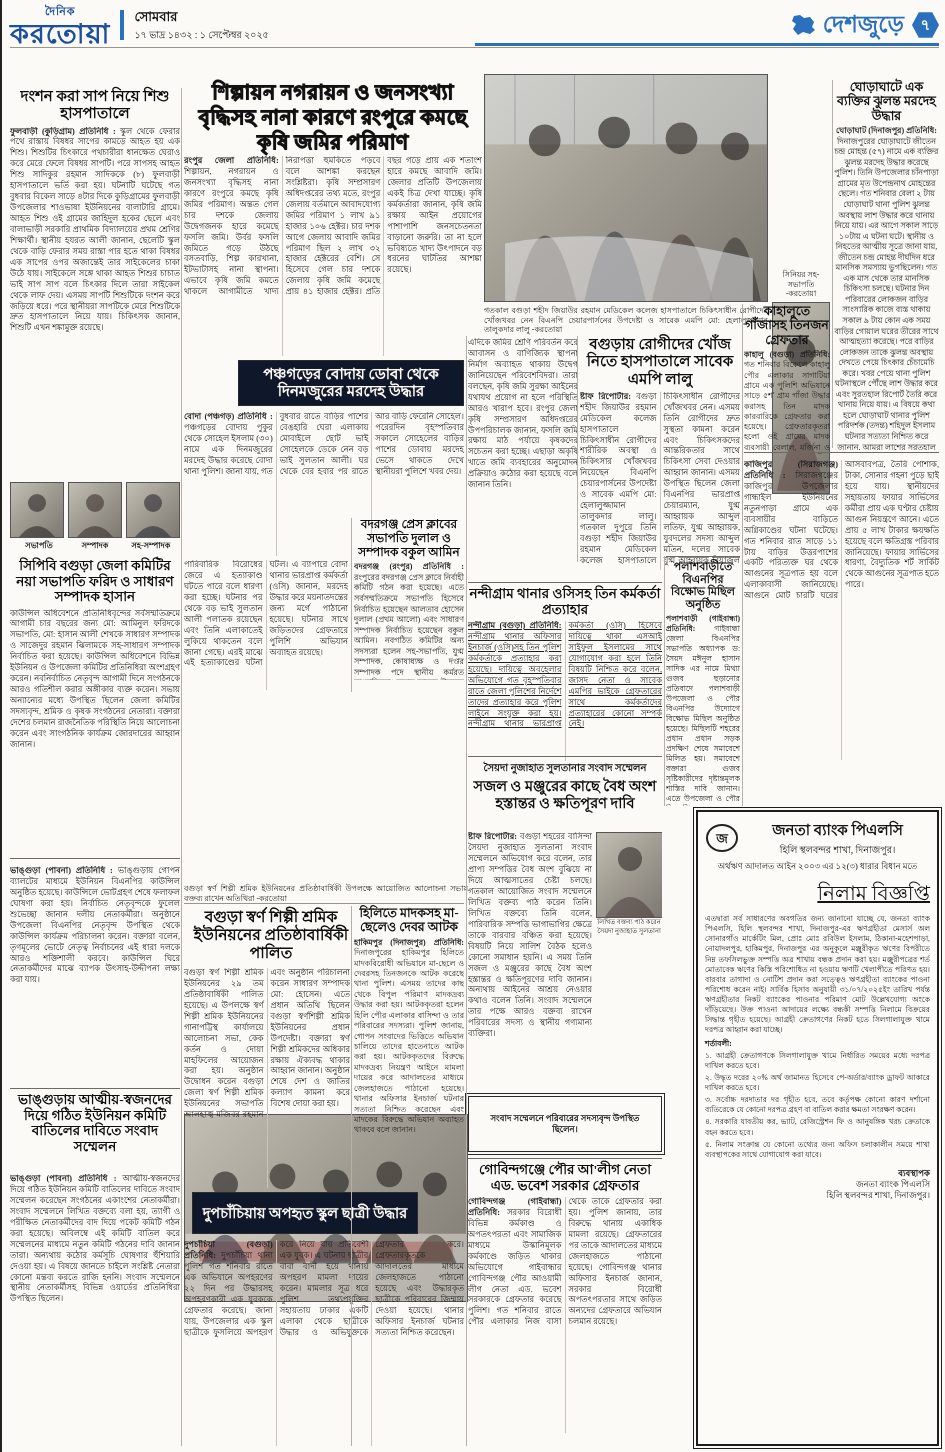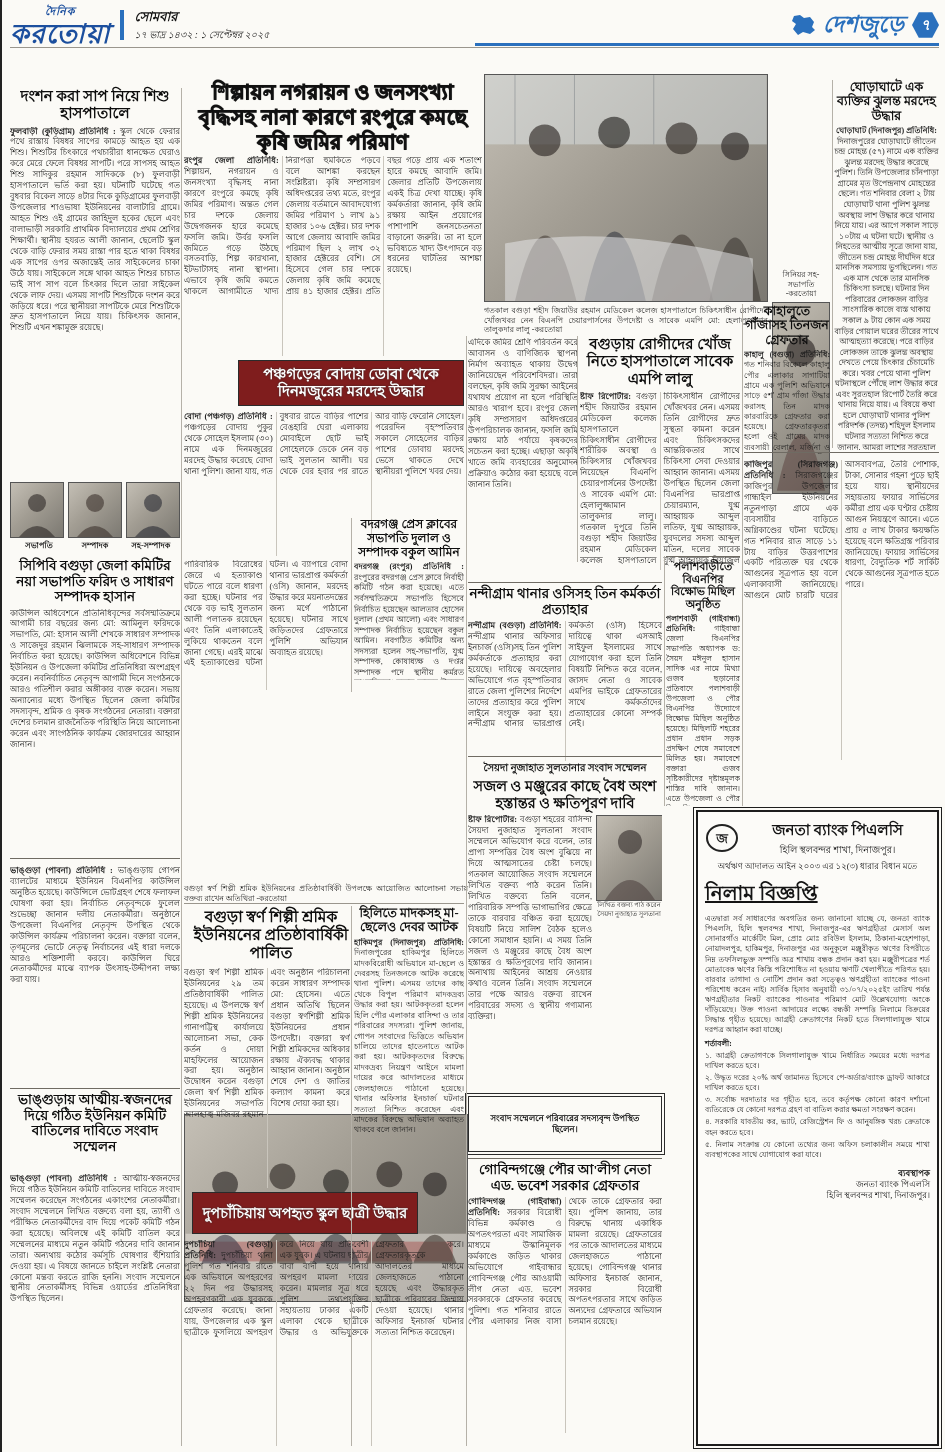--- a/index.html
+++ b/index.html
@@ -6,21 +6,21 @@
   #page{position:relative;width:945px;height:1452px;background:#fbfaf6;color:#141414;
         font-family:"Liberation Serif","DejaVu Sans",serif;overflow:hidden;
         border-left:2px solid #222;border-bottom:2px solid #444;}
   .b{position:absolute;box-sizing:border-box;}
   .hl{font-weight:bold;text-align:center;line-height:1.15;color:#0d0d0d;}
   .outline{color:#fff;-webkit-text-stroke:1.1px #111;text-shadow:0 0 1px #111;letter-spacing:.5px;}
   .bd{font-size:8.3px;line-height:1.32;text-align:justify;color:#1c1c1c;overflow:hidden;}
   .bd .by{font-weight:bold;}
   .cols2{column-count:2;column-gap:7px;column-rule:1px solid #c9c5bc;}
   .cols3{column-count:3;column-gap:7px;column-rule:1px solid #c9c5bc;}
-  .boxhead{background:#7f1d1d;color:#fff;border:1.5px solid #2b2b2b;font-weight:bold;text-align:center;
+  .boxhead{background:#0f172a;color:#fff;border:1.5px solid #2b2b2b;font-weight:bold;text-align:center;
            display:flex;align-items:center;justify-content:center;line-height:1.12;
            text-shadow:0 0 2px #333;padding:2px 4px;}
   .photo{background:linear-gradient(135deg,#c4bfb5 0%,#a29d93 45%,#7c7972 100%);
          border:1px solid #555;position:relative;overflow:hidden;}
   .photo svg{position:absolute;inset:0;width:100%;height:100%;}
   .cap{font-size:7.8px;line-height:1.25;text-align:justify;color:#222;}
   .vr{position:absolute;width:1px;background:#b5b1a8;}
   .hr{position:absolute;height:1px;background:#9a968d;}
   .bt{border-top:1.5px solid #6f6b63;padding-top:3px;}
   
@@ -31,35 +31,35 @@
   .mh-date{font-size:9.5px;}
   .sect{font-size:23px;font-weight:900;color:#2a70bd;}
   .hex{width:27px;height:27px;background:#2a70bd;color:#fff;font-weight:bold;font-size:15px;
        display:flex;align-items:center;justify-content:center;
        clip-path:polygon(25% 3%,75% 3%,100% 50%,75% 97%,25% 97%,0 50%);}
   .kick{font-weight:bold;text-align:center;}
   .adbox{border:2px solid #1d1d1d;outline:1px solid #1d1d1d;outline-offset:2px;background:#fcfbf8;padding:6px 7px;}
   .adbox .adbank{font-size:15px;font-weight:bold;text-align:center;}
   .adbox .adbranch{font-size:9.5px;text-align:center;}
   .adbox .adlaw{font-size:8.5px;text-align:center;margin-top:2px;}
-  .adbox .adtitle{font-size:20px;font-weight:700;text-align:left;text-decoration:underline;margin:4px 0 3px;}
+  .adbox .adtitle{font-size:20px;font-weight:400;text-align:right;text-decoration:underline;margin:4px 0 3px;}
   .adbox .adbd{font-size:7.5px;line-height:1.35;text-align:justify;}
   .adterm{font-size:7.5px;line-height:1.35;text-align:justify;margin-top:2px;}
   .adsign{font-size:8.5px;text-align:right;font-weight:bold;margin-top:8px;line-height:1.3;}
   .plabel{font-size:8px;font-weight:bold;text-align:center;}
   .minibox{border:1.5px solid #2b2b2b;outline:1px solid #2b2b2b;outline-offset:2px;
            display:flex;align-items:center;justify-content:center;text-align:center;
            font-size:8.5px;font-weight:bold;padding:3px 15px;line-height:1.35;}
 </style>
 </head>
 <body>
 
 <div id="page">
 
-  <div class="b" style="left:8px;top:6px;width:929px;height:38px;display:flex;align-items:center;font-style:italic;">
+  <div class="b" style="left:8px;top:6px;width:929px;height:38px;display:flex;align-items:center;">
     <div style="text-align:center;">
       <div class="mh-brand-top">দৈনিক</div>
       <div class="mh-brand">করতোয়া</div>
     </div>
     <div class="mh-bar"></div>
     <div>
       <div class="mh-day">সোমবার</div>
       <div class="mh-date">১৭ ভাদ্র ১৪৩২ : ১ সেপ্টেম্বর ২০২৫</div>
     </div>
     <div style="flex:1"></div>
@@ -205,38 +205,38 @@
 
   <div class="b bt" style="left:742px;top:452px;width:195px;height:354px;">
     <div class="bd cols2" style="margin-top:4px;height:300px;">
       <span class="by">কাজিপুর (সিরাজগঞ্জ) প্রতিনিধি :</span>
       <span>সিরাজগঞ্জের কাজিপুর উপজেলার গান্ধাইল ইউনিয়নের নতুনপাড়া গ্রামে এক ব্যবসায়ীর বাড়িতে অগ্নিকাণ্ডের ঘটনা ঘটেছে। গত শনিবার রাত সাড়ে ১১ টায় বাড়ির উত্তরপাশের একটি পরিত্যক্ত ঘর থেকে আগুনের সূত্রপাত হয় বলে এলাকাবাসী জানিয়েছে। আগুনে মোট চারটি ঘরের আসবাবপত্র, তৈরি পোশাক, টাকা, সোনার গহনা পুড়ে ছাই হয়ে যায়। স্থানীয়দের সহায়তায় ফায়ার সার্ভিসের কর্মীরা প্রায় এক ঘণ্টার চেষ্টায় আগুন নিয়ন্ত্রণে আনে। এতে প্রায় ৫ লাখ টাকার ক্ষয়ক্ষতি হয়েছে বলে ক্ষতিগ্রস্ত পরিবার জানিয়েছে। ফায়ার সার্ভিসের ধারণা, বৈদ্যুতিক শর্ট সার্কিট থেকে আগুনের সূত্রপাত হতে পারে।</span>
     </div>
   </div>
 
   <div class="b bt" style="left:466px;top:582px;width:194px;height:190px;">
     <div class="hl" style="font-size:13.5px;">নন্দীগ্রাম থানার ওসিসহ তিন কর্মকর্তা প্রত্যাহার</div>
-    <div class="bd cols2" style="margin-top:4px;height:140px;">
+    <div class="bd cols2" style="margin-top:4px;height:140px;text-decoration:underline;">
       <span class="by">নন্দীগ্রাম (বগুড়া) প্রতিনিধি:</span>
       <span>নন্দীগ্রাম থানার অফিসার ইনচার্জ (ওসি)সহ তিন পুলিশ কর্মকর্তাকে প্রত্যাহার করা হয়েছে। দায়িত্বে অবহেলার অভিযোগে গত বৃহস্পতিবার রাতে জেলা পুলিশের নির্দেশে তাদের প্রত্যাহার করে পুলিশ লাইনে সংযুক্ত করা হয়। নন্দীগ্রাম থানার ভারপ্রাপ্ত কর্মকর্তা (ওসি) হিসেবে দায়িত্বে থাকা এসআই সাইফুল ইসলামের সাথে যোগাযোগ করা হলে তিনি বিষয়টি নিশ্চিত করে বলেন, জাসদ নেতা ও সাবেক এমপির ভাইকে গ্রেফতারের সাথে কর্মকর্তাদের প্রত্যাহারের কোনো সম্পর্ক নেই।</span>
     </div>
   </div>
 
   <div class="b bt" style="left:664px;top:556px;width:74px;height:250px;">
     <div class="hl" style="font-size:11px;">পলাশবাড়ীতে বিএনপির বিক্ষোভ মিছিল অনুষ্ঠিত</div>
     <div class="bd" style="margin-top:3px;height:192px;font-size:7.6px;">
       <span class="by">পলাশবাড়ী (গাইবান্ধা) প্রতিনিধি:</span>
       <span>গাইবান্ধা জেলা বিএনপির সভাপতি অধ্যাপক ড: সৈয়দ মঈনুল হাসান সাদিক এর নামে মিথ্যা গুজব ছড়ানোর প্রতিবাদে পলাশবাড়ী উপজেলা ও পৌর বিএনপির উদ্যোগে বিক্ষোভ মিছিল অনুষ্ঠিত হয়েছে। মিছিলটি শহরের প্রধান প্রধান সড়ক প্রদক্ষিণ শেষে সমাবেশে মিলিত হয়। সমাবেশে বক্তারা গুজব সৃষ্টিকারীদের দৃষ্টান্তমূলক শাস্তির দাবি জানান। এতে উপজেলা ও পৌর বিএনপিসহ অঙ্গ সংগঠনের নেতাকর্মীরা অংশ নেন।</span>
     </div>
   </div>
 
   <div class="b bt" style="left:466px;top:756px;width:194px;height:336px;">
     <div class="kick" style="font-size:10px;">সৈয়দা নুজাহাত সুলতানার সংবাদ সম্মেলন</div>
     <div class="hl" style="font-size:14.5px;margin-top:1px;">সজল ও মঞ্জুরের কাছে বৈধ অংশ হস্তান্তর ও ক্ষতিপূরণ দাবি</div>
-    <div style="margin-top:4px;overflow:hidden;height:262px;">
+    <div style="margin-top:21px;overflow:hidden;height:262px;">
       <div style="float:right;width:66px;margin:0 0 2px 4px;">
         <div class="photo" style="width:66px;height:84px;">
           <svg viewBox="0 0 66 84">
               <circle cx="33" cy="26" r="12" fill="rgba(50,44,42,.6)"></circle>
               <path d="M8 84 Q33 44 58 84 Z" fill="rgba(72,60,58,.55)"></path>
             </svg>
         </div>
         <div class="cap" style="font-size:6.6px;text-align:center;">লিখিত বক্তব্য পাঠ করেন সৈয়দা নুজাহাত সুলতানা</div>
       </div>
       <div class="bd" style="height:262px;">

